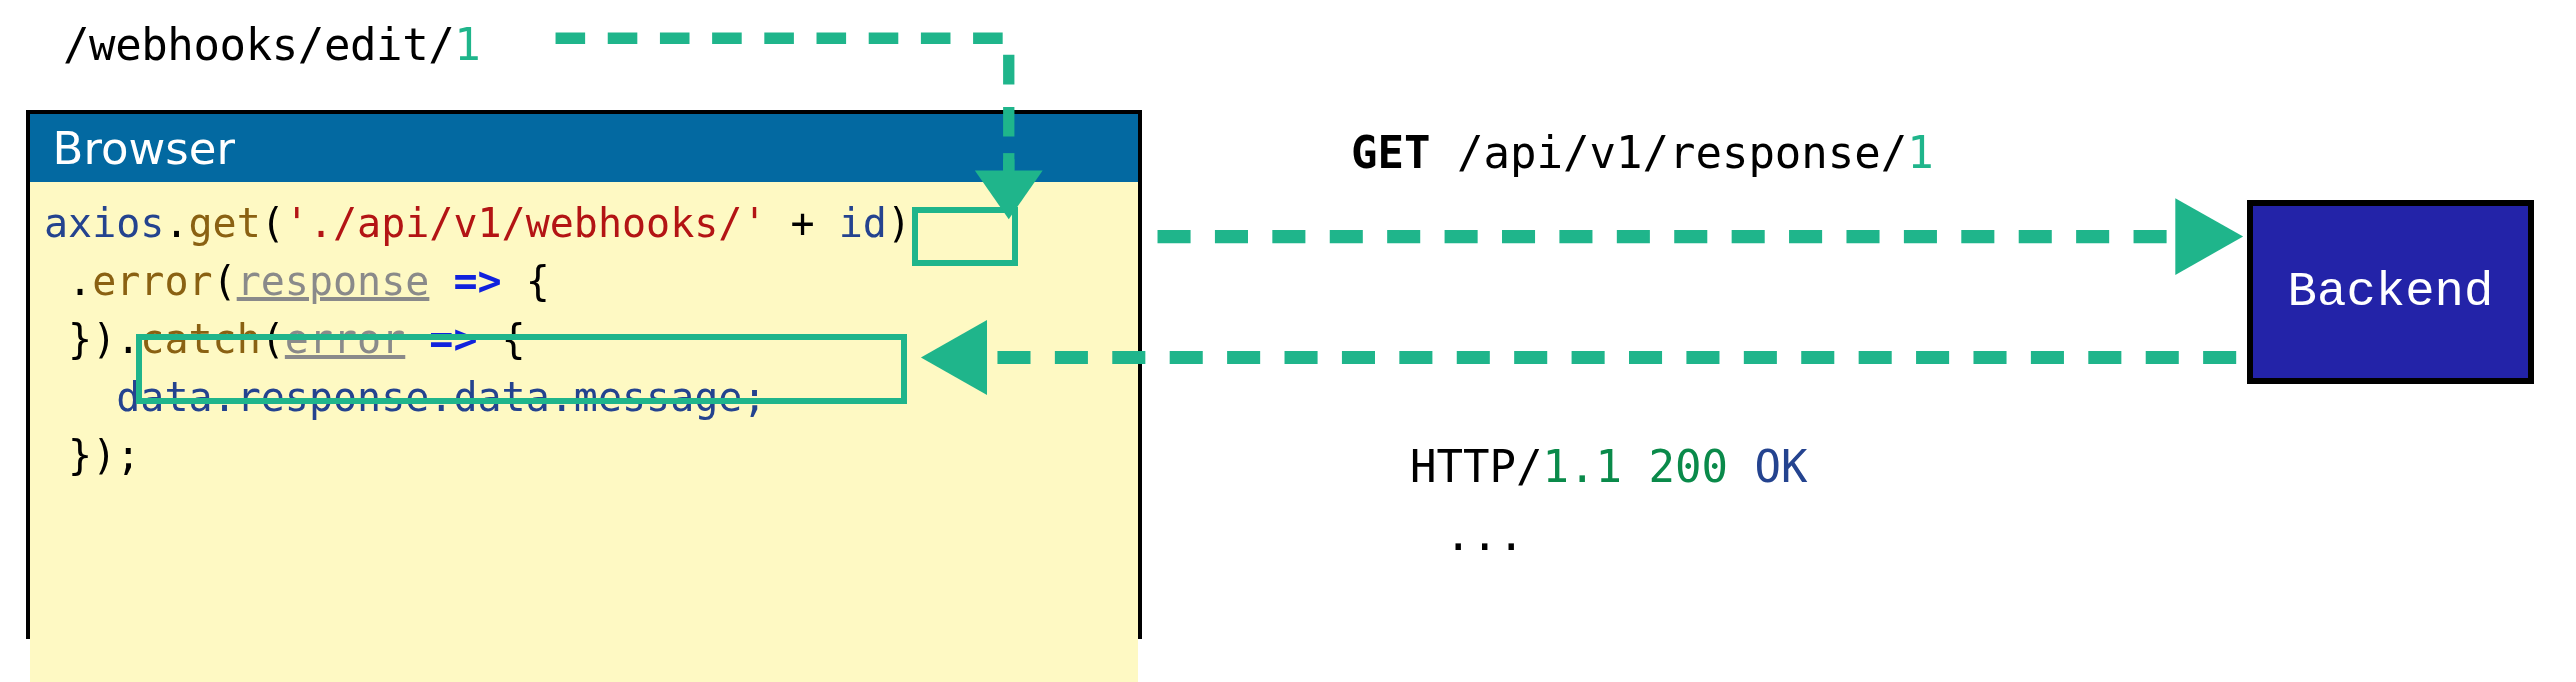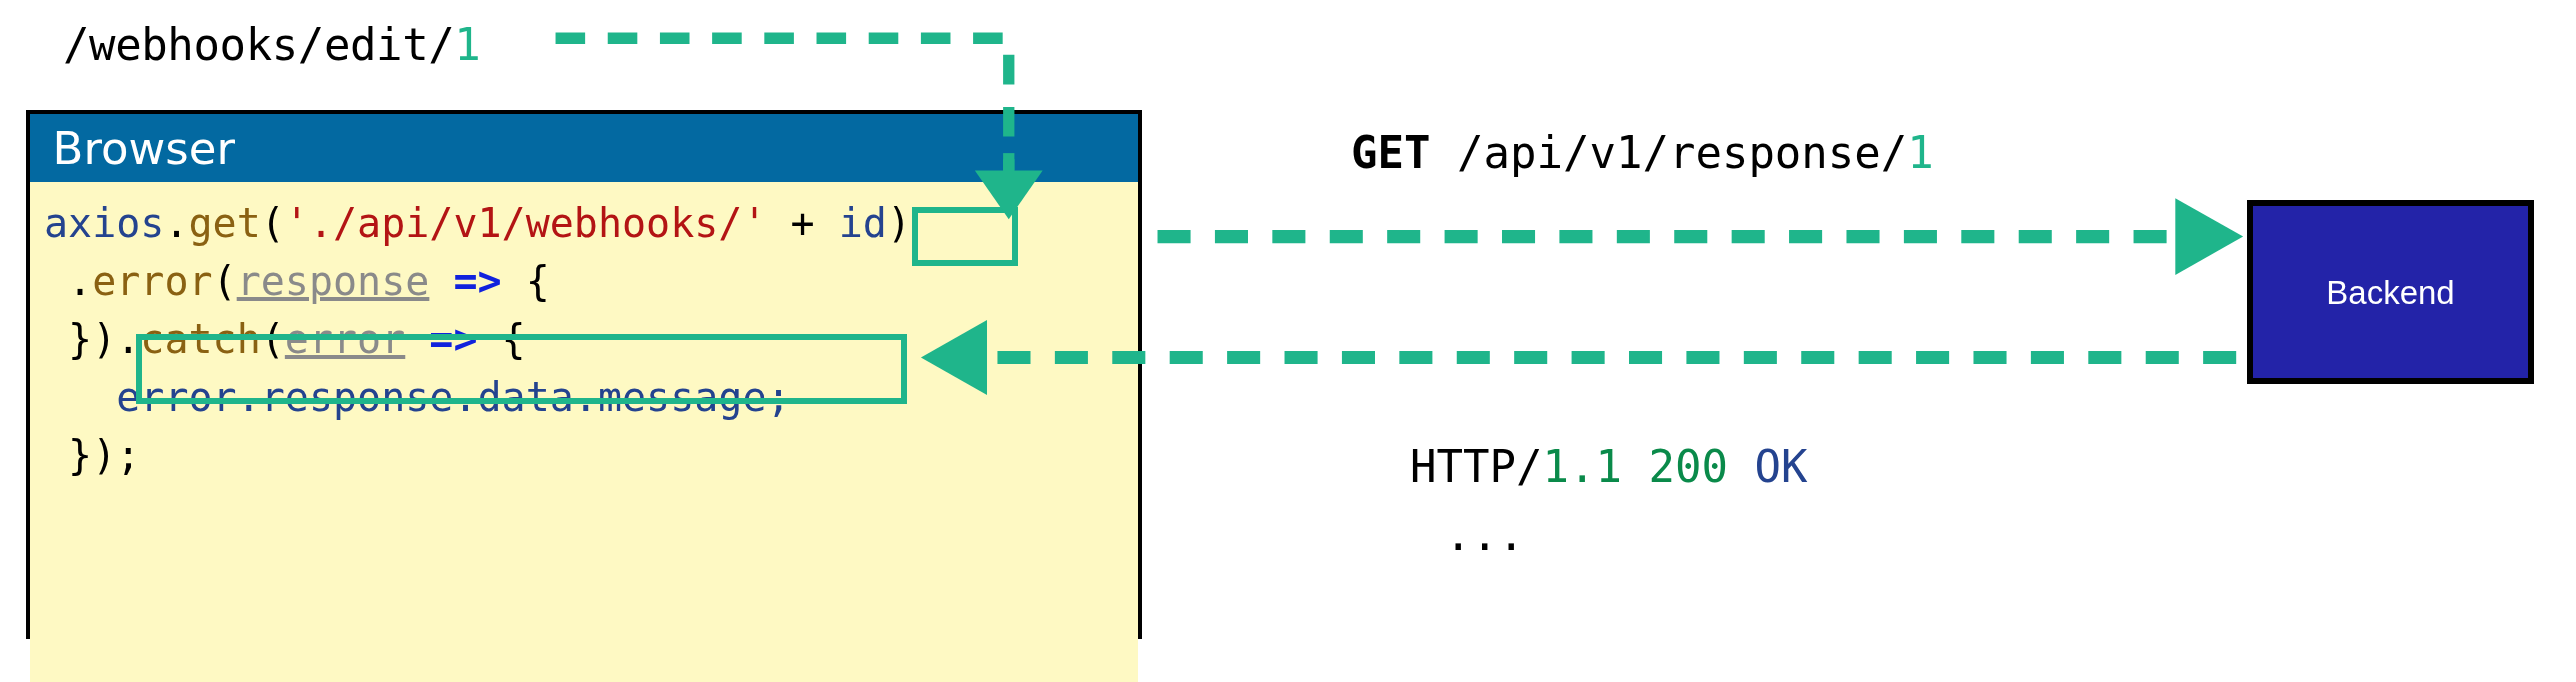--- a/index.html
+++ b/index.html
@@ -113,22 +113,22 @@
     height: 184px;
     background: #2323a8;
     border: 6.1px solid #000000;
     box-sizing: border-box;
     display: flex;
     align-items: center;
     justify-content: center;
   }
   #backend-label {
     color: #ffffff;
-    font-family: Liberation Sans, sans-serif;
-    font-size: 33px;
+    font-family: Liberation Mono, monospace;
+    font-size: 49px;
     line-height: 49px;
   }
 
   
   #request-line {
     position: absolute;
     left: 1351px;
     top: 131px;
     font-family: "DejaVu Sans Mono", monospace;
     font-size: 44px;
@@ -179,21 +179,21 @@
 <div id="url-label"><span>/webhooks/edit/</span><span class="accent">1</span></div>
 
 <div id="browser-window">
   <div id="browser-titlebar">
     <div id="browser-title">Browser</div>
   </div>
   <div id="code-area">
     <div class="code-line"><span class="tok-obj">axios</span><span class="tok-plain">.</span><span class="tok-fn">get</span><span class="tok-plain">(</span><span class="tok-str">'./api/v1/webhooks/'</span><span class="tok-plain"> </span><span class="tok-plain">+ </span><span class="tok-obj">id</span><span class="tok-plain">)</span></div>
     <div class="code-line"><span class="tok-plain"> .</span><span class="tok-fn">error</span><span class="tok-plain">(</span><span class="tok-param">response</span><span class="tok-plain"> </span><span class="tok-arrow">=&gt;</span><span class="tok-plain"> {</span></div>
     <div class="code-line"><span class="tok-plain"> }).</span><span class="tok-fn">catch</span><span class="tok-plain">(</span><span class="tok-param">error</span><span class="tok-plain"> </span><span class="tok-arrow">=&gt;</span><span class="tok-plain"> {</span></div>
-    <div class="code-line"><span class="tok-plain">   </span><span class="tok-var">error.response.data.message;</span></div>
+    <div class="code-line"><span class="tok-plain">   </span><span class="tok-var">data.response.data.message;</span></div>
     <div class="code-line"><span class="tok-plain"> });</span></div>
   </div>
 </div>
 
 <div class="hl-box" id="hl-id-box"></div>
 <div class="hl-box" id="hl-comment-box"></div>
 
 <div id="request-line"><span class="verb">GET</span><span> </span><span>/api/v1/response/</span><span class="accent">1</span></div>
 
 <div id="response-line"><span>HTTP/</span><span class="ok-green">1.1 200</span><span> </span><span class="ok-blue">OK</span></div>

